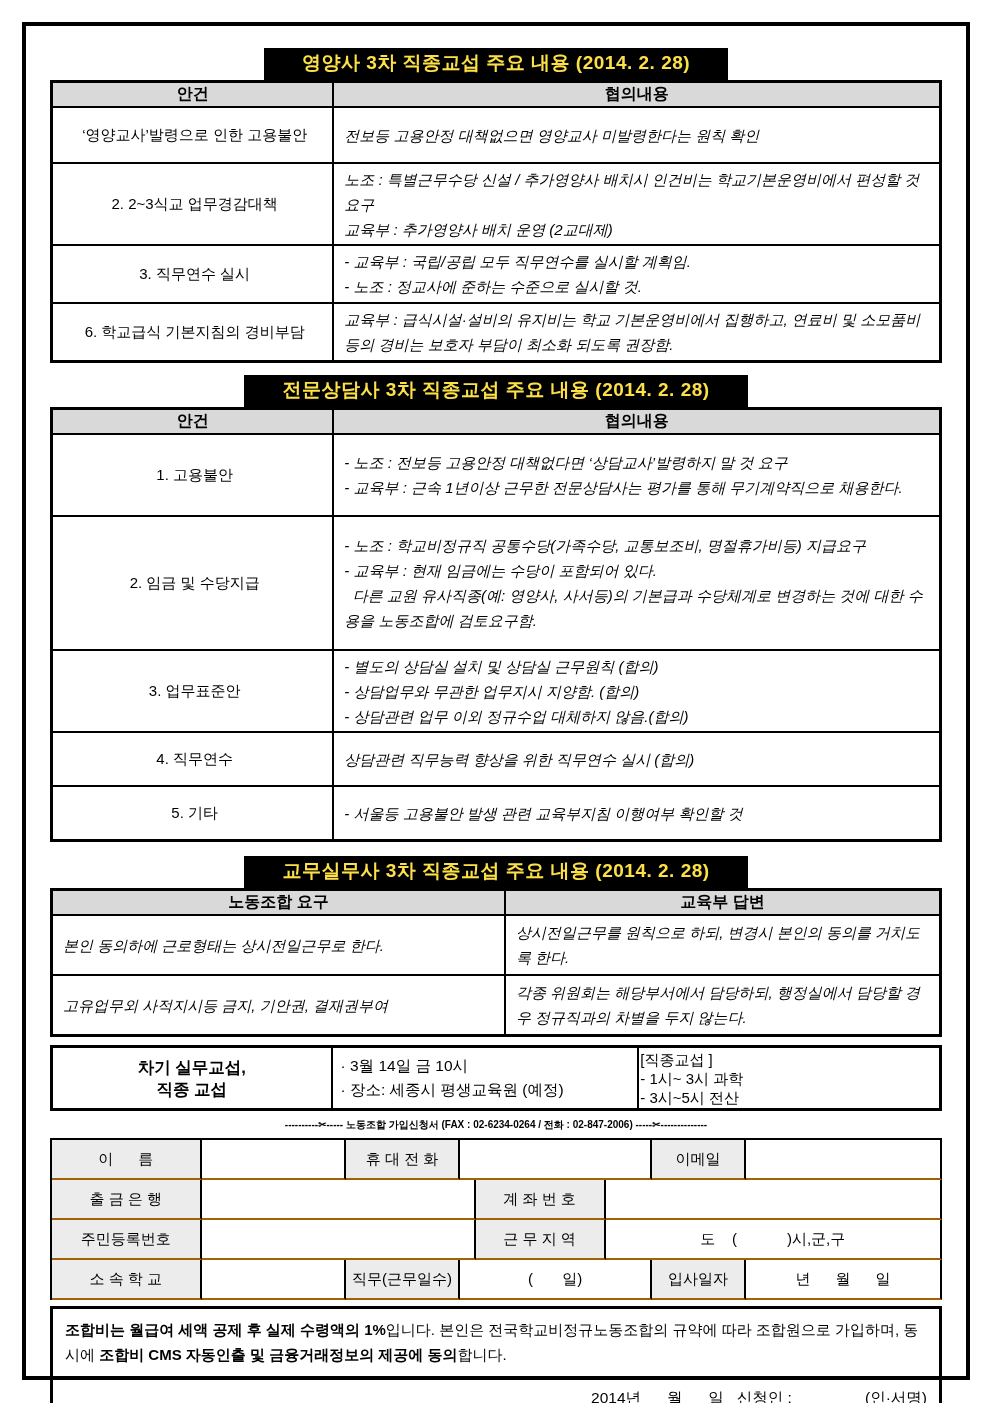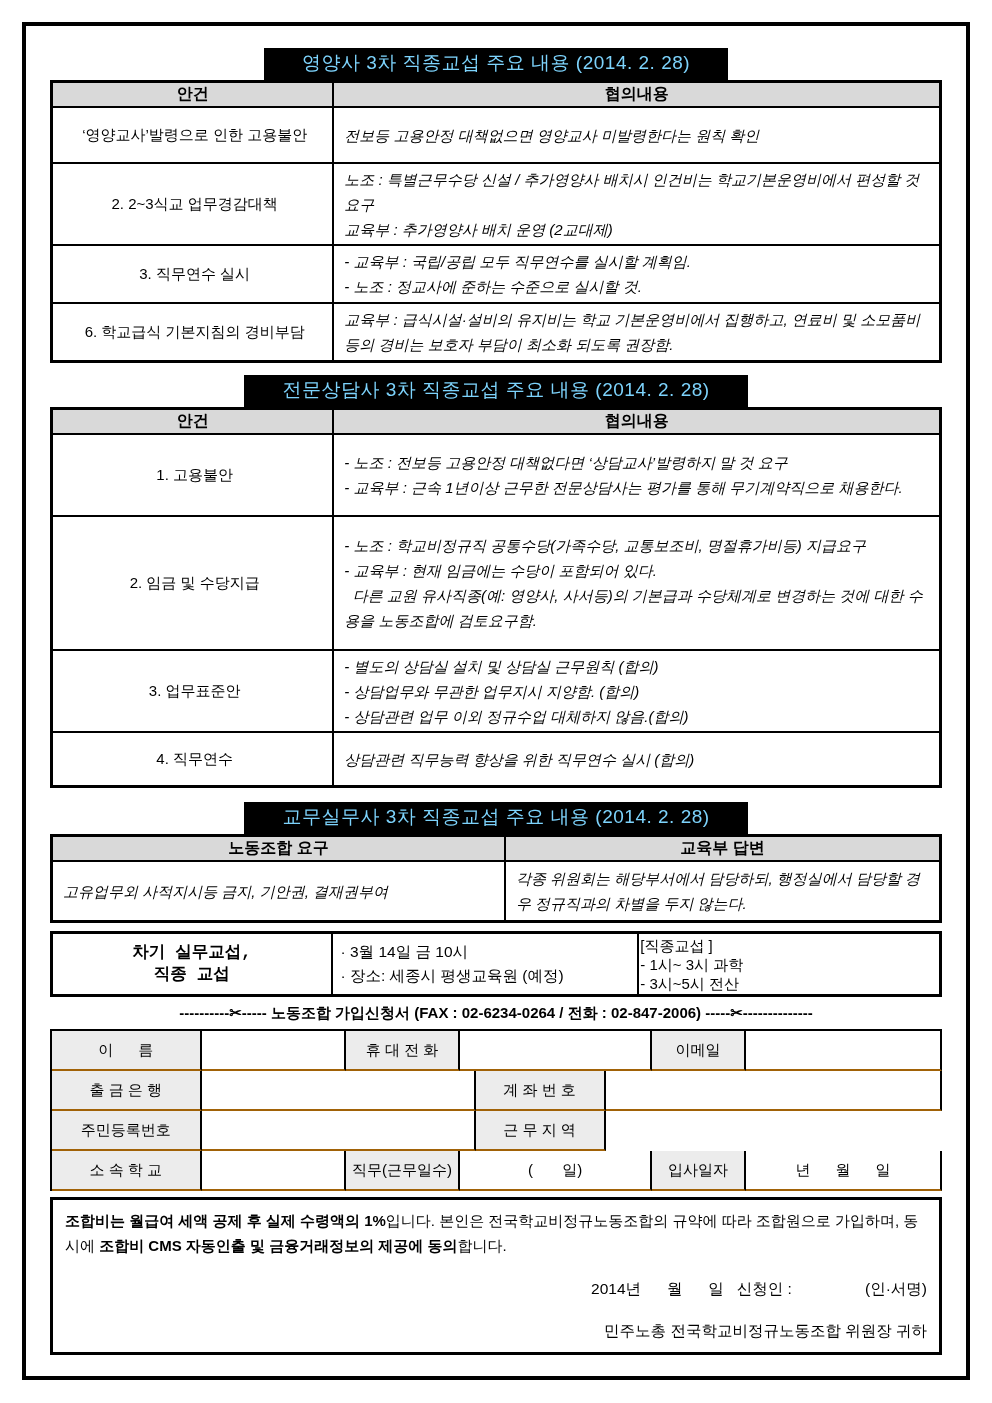--- a/index.html
+++ b/index.html
@@ -7,42 +7,42 @@
     width:992px; height:1403px; background:#ffffff; position:relative;
     font-family:"Liberation Sans", sans-serif; color:#000;
     -webkit-font-smoothing:antialiased;
   }
   .frame {
     position:absolute; left:22px; top:22px; width:948px; height:1358px;
     border:4px solid #000; box-sizing:border-box; padding:22px 24px 0 24px;
   }
   .titlebar {
     width:-moz-fit-content; width:fit-content; margin:0 auto;
-    background:#000; color:#7dd3fc; font-weight:normal; font-size:19px;
+    background:#000; color:#fde047; font-weight:bold; font-size:19px;
     padding:2px 38px 4px 38px; text-align:center; letter-spacing:0.5px;
   }
   table.doc { width:100%; border-collapse:collapse; table-layout:fixed; border:3px solid #000; }
   table.doc th {
     border:2px solid #000; background:#d9d9d9; font-weight:bold; font-size:16px;
     text-align:center; padding:1px 4px; height:21px;margin-top:48px;
   }
   table.doc td { border:2px solid #000; font-size:15px; vertical-align:middle; }
   td.agenda { font-weight:normal; padding:2px 6px 2px 10px; text-align:center; }
   td.content { padding:2px 6px 2px 10px; white-space:pre-line; line-height:25px; text-align:left;font-style:italic; }
   tr.h50 td{height:50px} tr.h52 td{height:52px} tr.h54 td{height:54px}
   tr.h48 td{height:48px} tr.h76 td{height:76px} tr.h128 td{height:128px}
   .sect-gap1{margin-top:12px} .sect-gap2{margin-top:14px}
 
   table.meet { width:100%; border-collapse:collapse; table-layout:fixed; border:3px solid #000; margin-top:8px; }
   table.meet td { border:2px solid #000; vertical-align:middle; }
-  .meet-label { font-weight:bold; font-size:16.5px; text-align:center; line-height:22px; white-space:pre-line; height:58px;font-family:Liberation Mono, monospace; }
+  .meet-label { font-weight:bold; font-size:16.5px; text-align:center; line-height:22px; white-space:pre-line; height:58px; }
   .meet-when  { font-size:15.5px; padding-left:8px; line-height:24px; white-space:pre-line; }
   .meet-sess  { font-size:15px; line-height:19px; white-space:pre-line; }
 
-  .cutline { text-align:center; font-weight:bold; font-size:15px; margin:7px 0 6px 0; white-space:nowrap; }
+  .cutline { text-align:center; font-weight:bold; font-size:10px; margin:7px 0 6px 0; white-space:nowrap; }
   .cutline span { font-weight:bold; }
 
   .form { border-top:2px solid #000; border-left:2px solid #000; box-sizing:border-box; }
   .frow { display:flex; }
   .fcell {
     border-right:2px solid #000; border-bottom:2px solid #a16207; box-sizing:border-box;
     height:40px; display:flex; align-items:center; justify-content:center;
     font-size:15px; overflow:hidden;text-align:center;
   }
   .flabel { background:#ececec; }
@@ -125,38 +125,46 @@
       <tr class="h76">
         <td class="agenda">3. 업무표준안</td>
         <td class="content">- 별도의 상담실 설치 및 상담실 근무원칙 (합의)
 - 상담업무와 무관한 업무지시 지양함. (합의)
 - 상담관련 업무 이외 정규수업 대체하지 않음.(합의)</td>
       </tr>
       <tr class="h48">
         <td class="agenda">4. 직무연수</td>
         <td class="content">상담관련 직무능력 향상을 위한 직무연수 실시 (합의)</td>
       </tr>
+      <tr class="h48">
+        <td class="agenda">5. 기타</td>
+        <td class="content">- 서울등 고용불안 발생 관련 교육부지침 이행여부 확인할 것</td>
+      </tr>
     </tbody>
   </table>
 
   <div class="titlebar sect-gap2">
     <span>교무실무사 3차 직종교섭 주요 내용 (2014. 2. 28)</span>
   </div>
   <table class="doc">
     <colgroup>
         <col style="width:51%">
         <col>
       </colgroup>
     <thead>
       <tr>
         <th>노동조합 요구</th>
         <th>교육부 답변</th>
       </tr>
     </thead>
     <tbody>
+      <tr class="h54">
+        <td class="content">본인 동의하에 근로형태는 상시전일근무로 한다.</td>
+        <td class="content">상시전일근무를 원칙으로 하되, 변경시 본인의 동의를 거치도록 한다.</td>
+      </tr>
       <tr class="h54">
         <td class="content">고유업무외 사적지시등 금지, 기안권, 결재권부여</td>
         <td class="content">각종 위원회는 해당부서에서 담당하되, 행정실에서 담당할 경우 정규직과의 차별을 두지 않는다.</td>
       </tr>
     </tbody>
   </table>
 
   <table class="meet">
     <colgroup>
         <col style="width:31.5%">
@@ -194,20 +202,21 @@
     <div class="frow">
       <div class="fcell flabel w-a">출 금 은 행</div>
       <div class="fcell w-f"></div>
       <div class="fcell flabel w-g">계 좌 번 호</div>
       <div class="fcell grow"></div>
     </div>
     <div class="frow">
       <div class="fcell flabel w-a">주민등록번호</div>
       <div class="fcell w-f"></div>
       <div class="fcell flabel w-g">근 무 지 역</div>
+      <div class="fcell grow">도&nbsp;&nbsp;&nbsp;&nbsp;(&nbsp;&nbsp;&nbsp;&nbsp;&nbsp;&nbsp;&nbsp;&nbsp;&nbsp;&nbsp;&nbsp;&nbsp;)시,군,구</div>
     </div>
     <div class="frow">
       <div class="fcell flabel w-a">소 속 학 교</div>
       <div class="fcell w-b"></div>
       <div class="fcell flabel w-c">직무(근무일수)</div>
       <div class="fcell w-d">(&nbsp;&nbsp;&nbsp;&nbsp;&nbsp;&nbsp;&nbsp;일)</div>
       <div class="fcell flabel w-e">입사일자</div>
       <div class="fcell grow">년&nbsp;&nbsp;&nbsp;&nbsp;&nbsp;&nbsp;월&nbsp;&nbsp;&nbsp;&nbsp;&nbsp;&nbsp;일</div>
     </div>
   </div>

